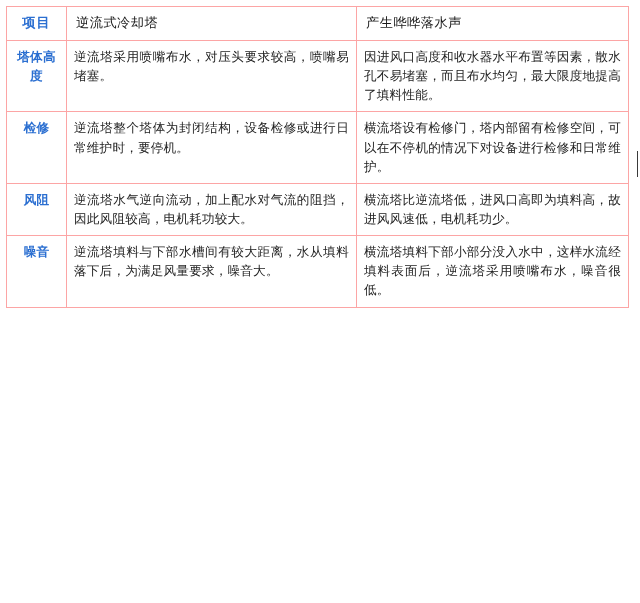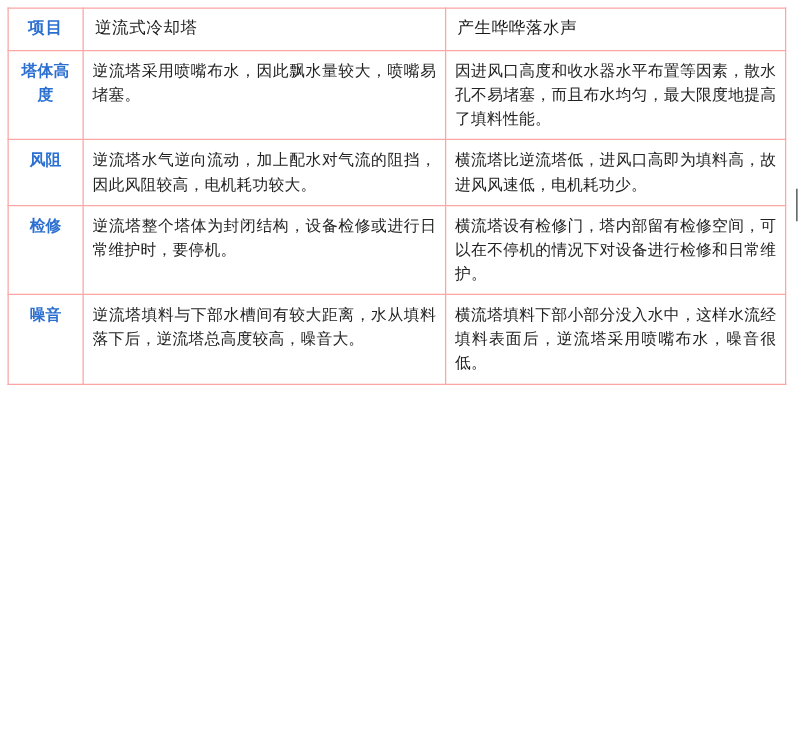--- a/index.html
+++ b/index.html
@@ -94,39 +94,39 @@
     <tbody>
       <tr class="head">
         <td class="label">项目</td>
         <td class="h">逆流式冷却塔</td>
         <td class="h">产生哗哗落水声</td>
       </tr>
 
 
       <tr>
         <td class="label">塔体高度</td>
-        <td class="body">逆流塔采用喷嘴布水，因此飘水量较大，喷嘴易堵塞。</td>
+        <td class="body">逆流塔采用喷嘴布水，对压头要求较高，喷嘴易堵塞。</td>
         <td class="body">因进风口高度和收水器水平布置等因素，散水孔不易堵塞，而且布水均匀，最大限度地提高了填料性能。</td>
+      </tr>
+
+      <tr>
+        <td class="label">检修</td>
+        <td class="body">逆流塔整个塔体为封闭结构，设备检修或进行日常维护时，要停机。</td>
+        <td class="body">横流塔设有检修门，塔内部留有检修空间，可以在不停机的情况下对设备进行检修和日常维护。</td>
       </tr>
 
       <tr>
         <td class="label">风阻</td>
         <td class="body">逆流塔水气逆向流动，加上配水对气流的阻挡，因此风阻较高，电机耗功较大。</td>
         <td class="body">横流塔比逆流塔低，进风口高即为填料高，故进风风速低，电机耗功少。</td>
       </tr>
 
       <tr>
-        <td class="label">检修</td>
-        <td class="body">逆流塔整个塔体为封闭结构，设备检修或进行日常维护时，要停机。</td>
-        <td class="body">横流塔设有检修门，塔内部留有检修空间，可以在不停机的情况下对设备进行检修和日常维护。</td>
-      </tr>
-
-      <tr>
         <td class="label">噪音</td>
-        <td class="body">逆流塔填料与下部水槽间有较大距离，水从填料落下后，逆流塔总高度较高，噪音大。</td>
+        <td class="body">逆流塔填料与下部水槽间有较大距离，水从填料落下后，为满足风量要求，噪音大。</td>
         <td class="body">横流塔填料下部小部分没入水中，这样水流经填料表面后，逆流塔采用喷嘴布水，噪音很低。</td>
       </tr>
 
 
     </tbody>
   </table>
   <div class="right-mark"></div>
 </div>
 
 </body></html>

